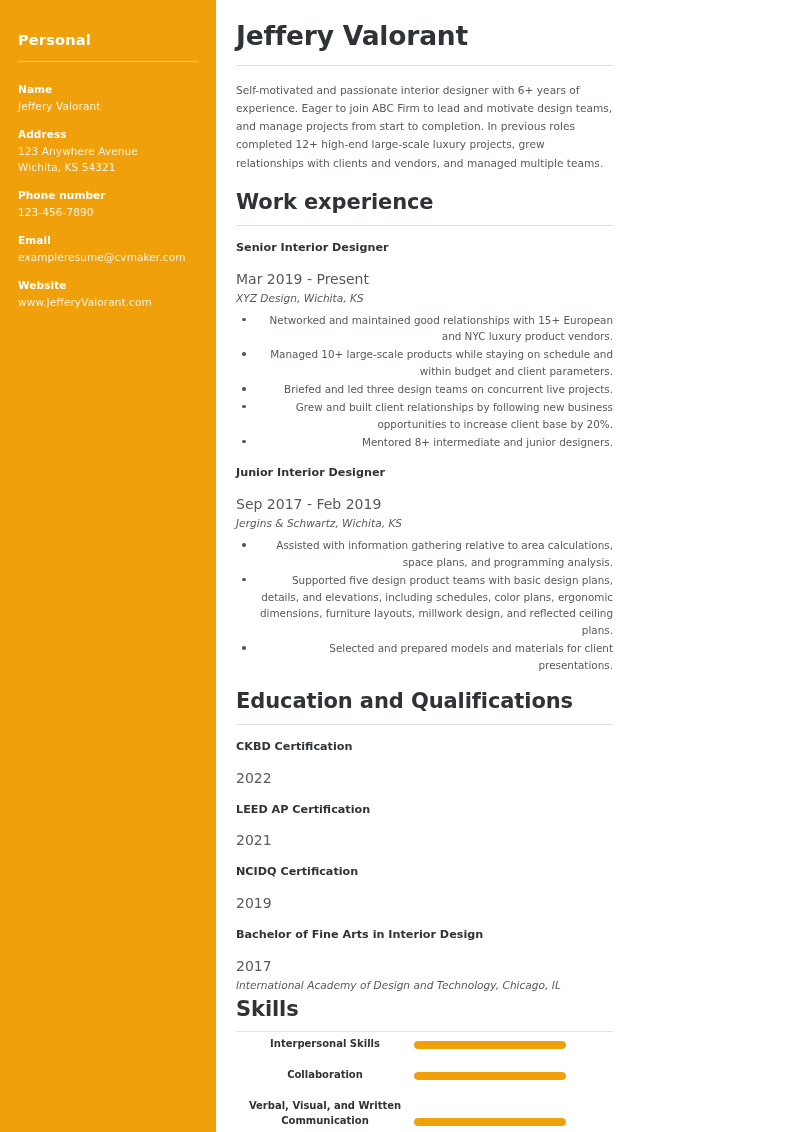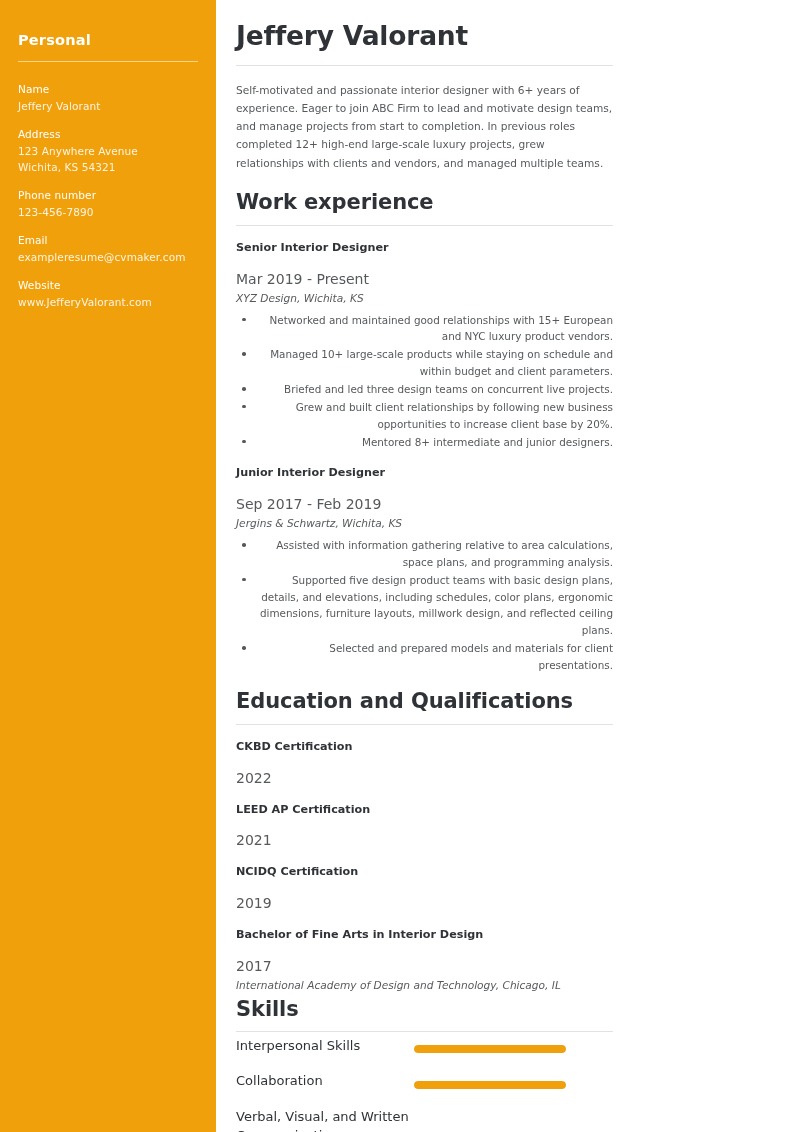--- a/index.html
+++ b/index.html
@@ -34,21 +34,21 @@
     padding-bottom: 13px;
   }
   .sidebar-divider {
     height: 1px;
     background: rgba(255,255,255,.55);
     margin-bottom: 20px;
   }
   .field { margin-bottom: 13px; }
   .field-label {
     font-size: 10.5px;
-    font-weight: normal;
+    font-weight: bold;
     color: #ffffff;
     line-height: 1.5;
     letter-spacing: .1px;
   }
   .field-value {
     font-size: 10.5px;
     font-weight: normal;
     color: rgba(255,255,255,.88);
     line-height: 1.55;
     letter-spacing: .1px;
@@ -149,25 +149,26 @@
   .skills-list { padding-top: 4px; }
   .skill-row {
     display: flex;
     align-items: flex-end;
     margin-bottom: 15px;
     min-height: 16px;
   }
   .skill-label {
     width: 178px;
     min-width: 178px;
-    font-size: 13px;
-    font-weight: normal;
+    font-size: 10px;
+    font-weight: bold;
     color: #2f3337;
     line-height: 1.5;
     padding-bottom: 1px;
+    text-align: center;
   }
   .skill-track {
     width: 152px;
     height: 8px;
     border-radius: 5px;
     background: #e8e8e8;
     margin-bottom: 3px;
     overflow: hidden;
   }
   .skill-fill {

